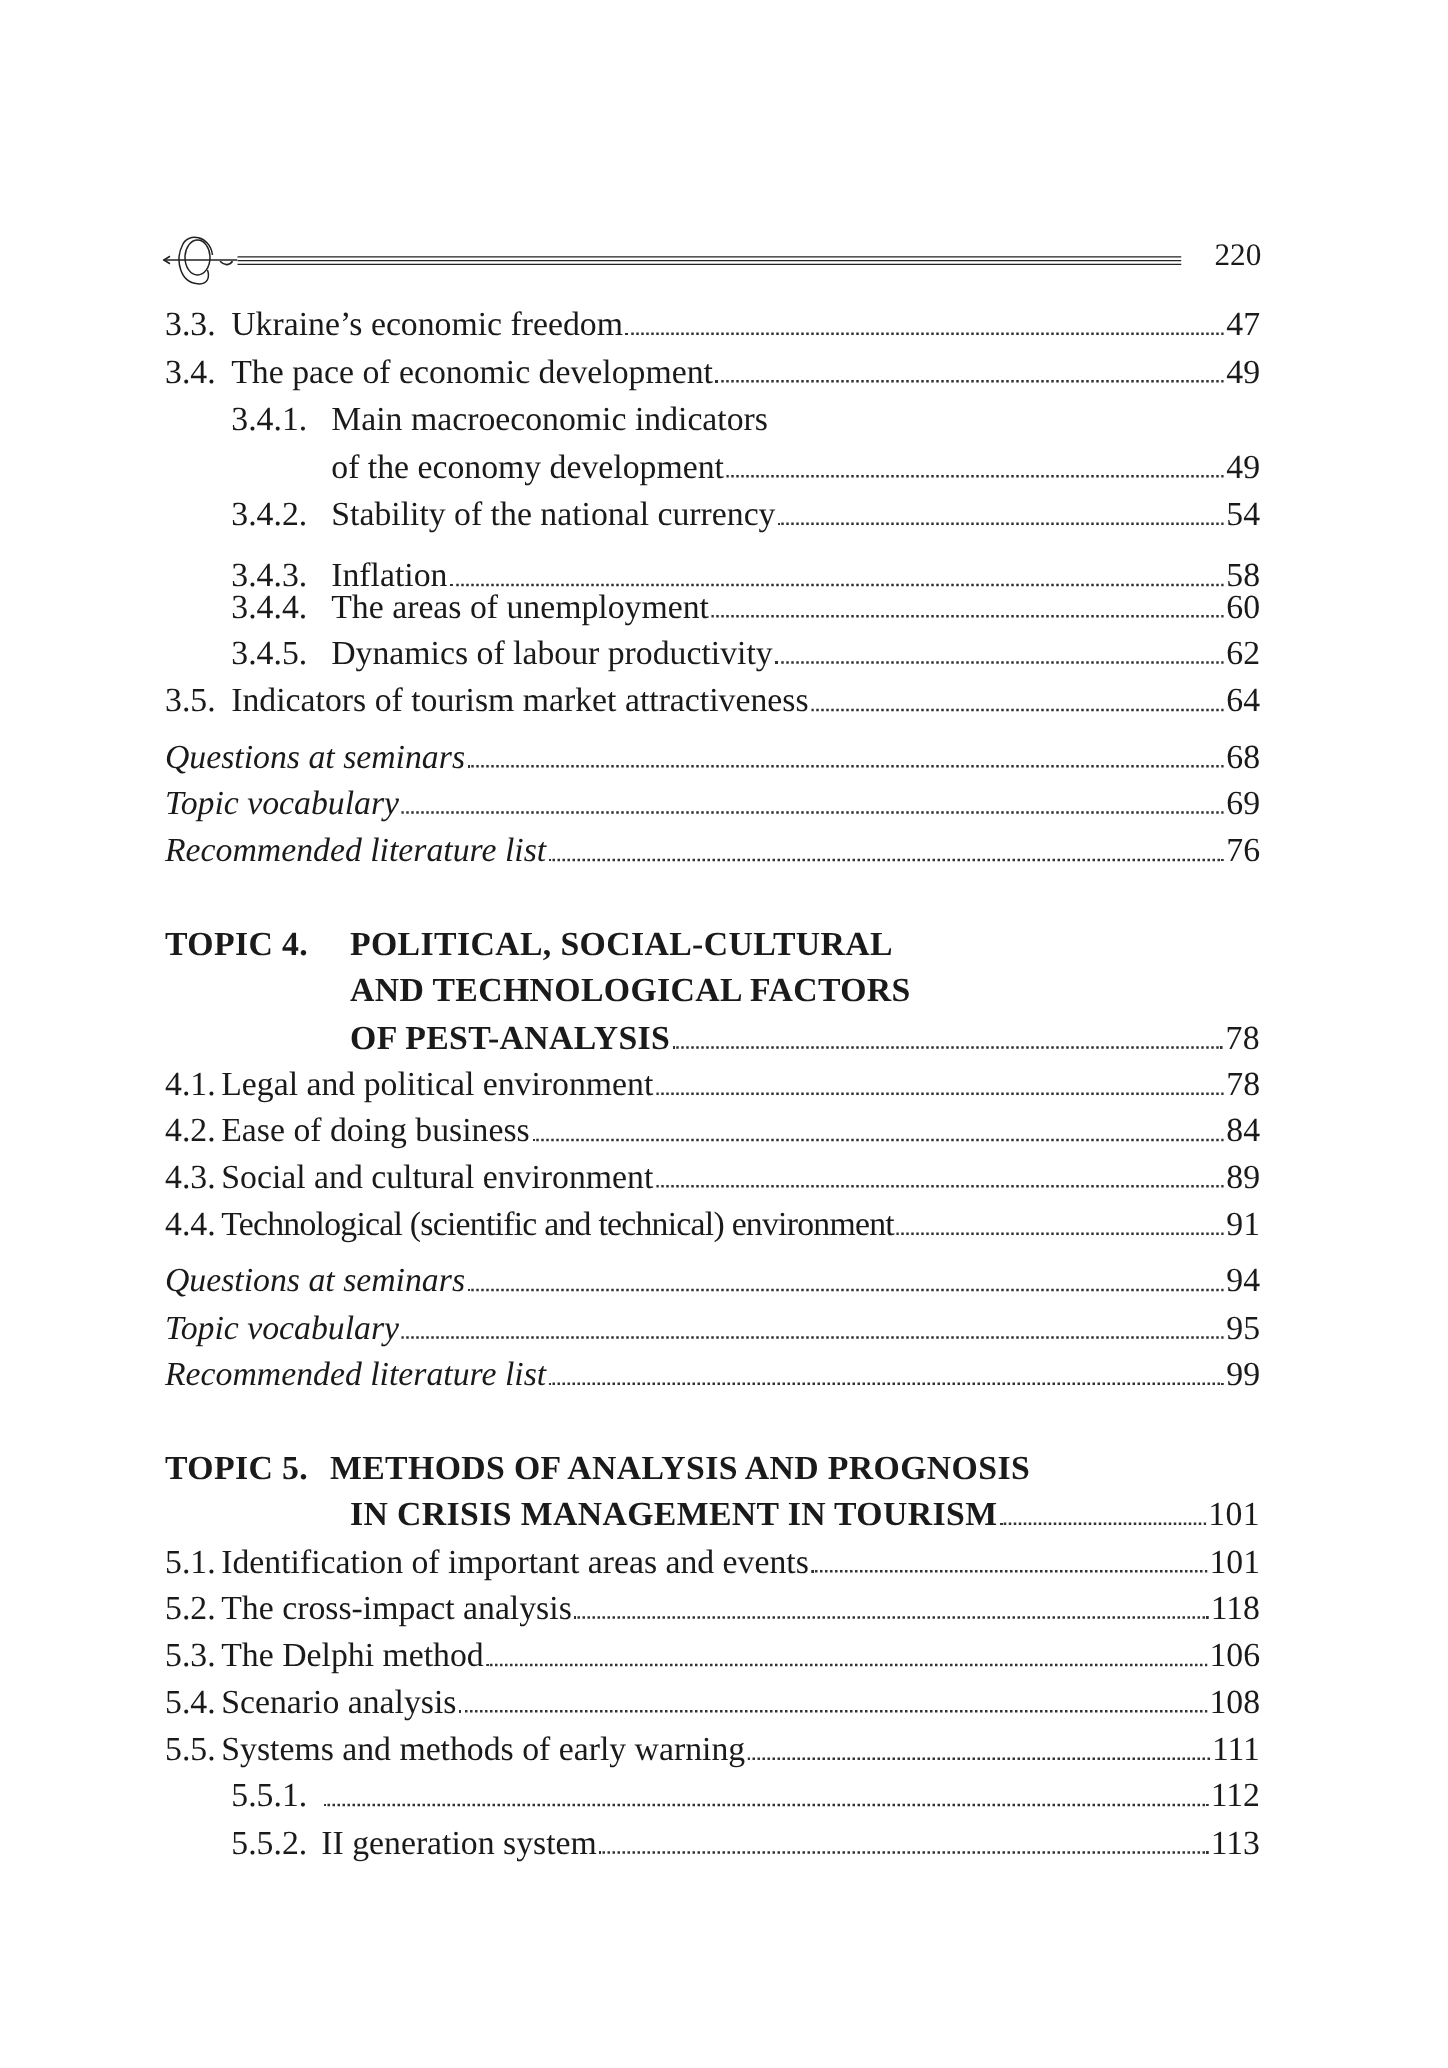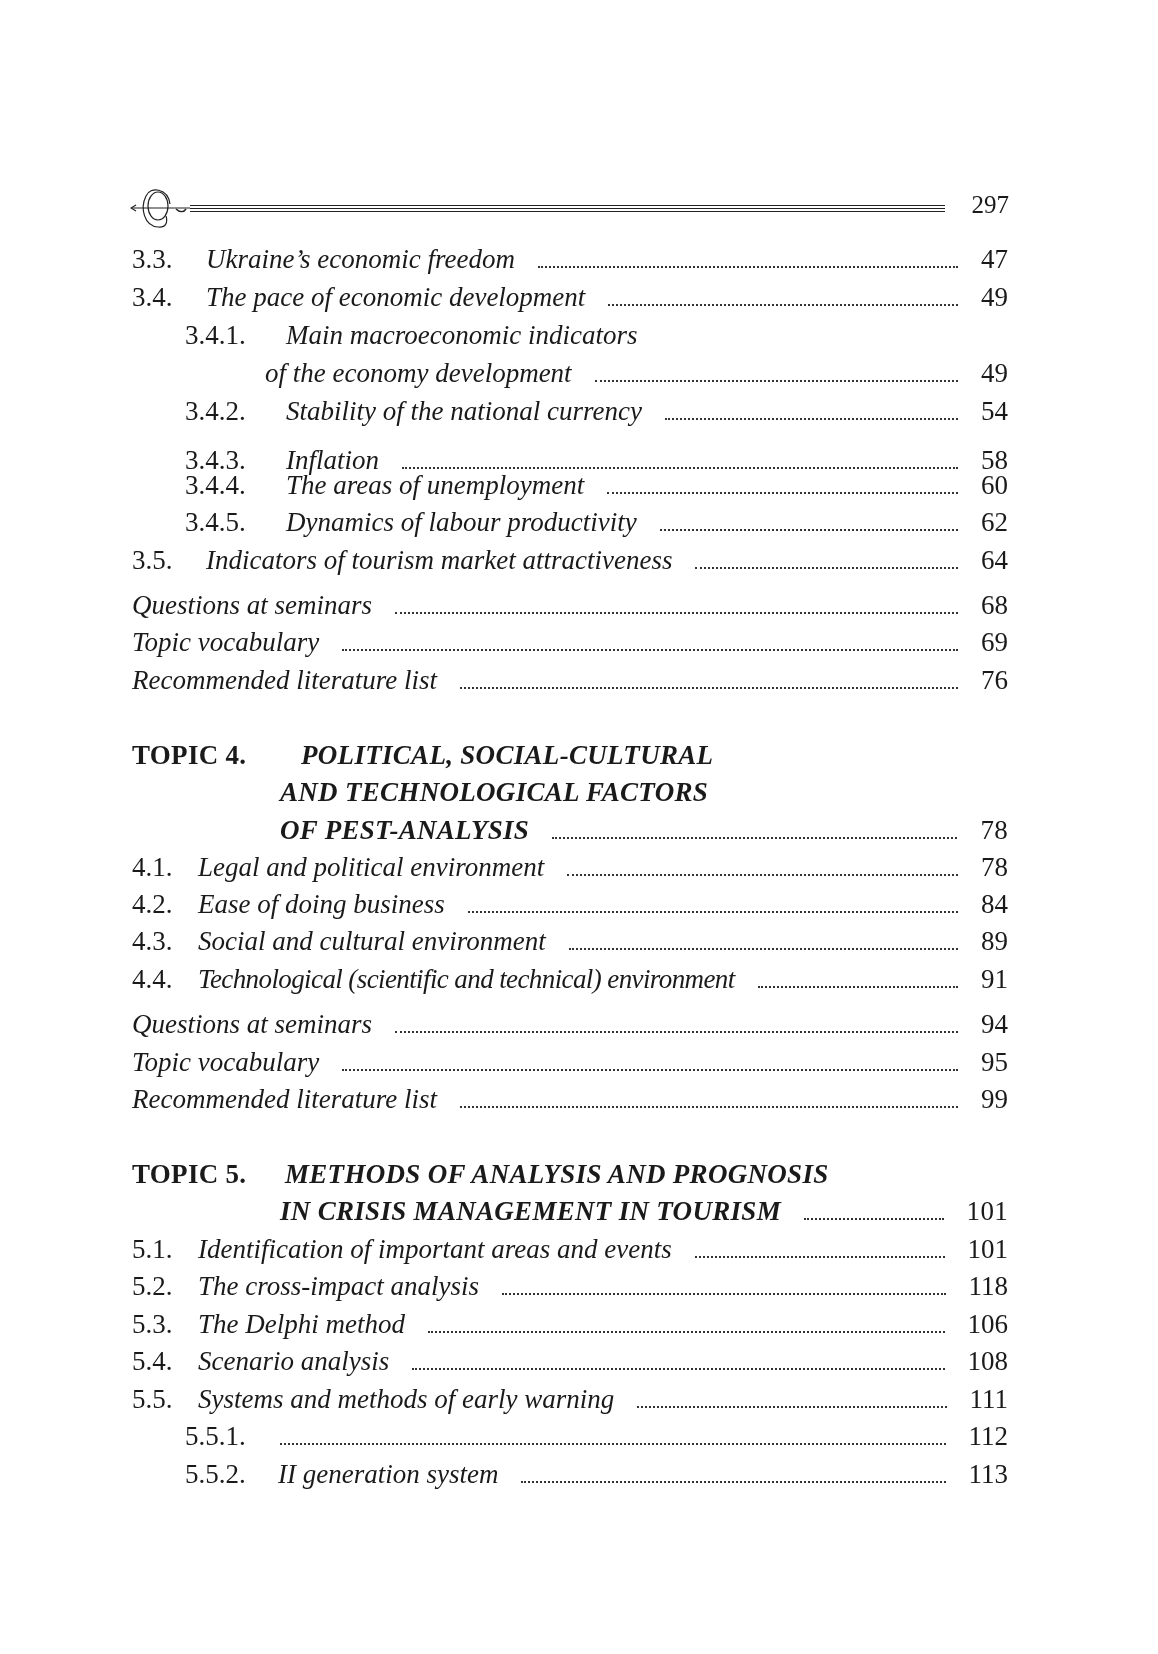--- a/index.html
+++ b/index.html
@@ -4,23 +4,23 @@
 <style>
   html, body { margin:0; padding:0; background:#ffffff; }
   body { width:1158px; height:1654px; position:relative; overflow:hidden;
          font-family:"Liberation Serif","DejaVu Serif",serif; color:#1a1a1a; }
   .ornament { position:absolute; left:130px; top:182px; width:60px; height:50px; }
   .rule { position:absolute; left:190px; top:205px; width:755px; height:7px;
           border-top:1.6px solid #222; border-bottom:1.2px solid #222; box-sizing:border-box; }
   .rule-mid { position:absolute; left:190px; top:208px; width:755px; height:0; border-top:1px solid #222; }
   .folio { position:absolute; left:965px; top:191px; font-size:25px; width:44px; text-align:right; }
   .row { position:absolute; left:132px; width:876px; height:38px; display:flex; align-items:center;
-         font-size:27px; line-height:38px; white-space:nowrap;gap:21px; }
+         font-size:27px; line-height:38px; white-space:nowrap; }
   .row .num { display:inline-block; flex:none; }
-  .row .title { flex:none;font-style:italic; }
+  .row .title { flex:none; }
   .row .dots { flex:1 1 auto; overflow:hidden; margin:0 2px; position:relative; height:38px; }
   .row .dots::before { content:""; position:absolute; left:0; right:0; bottom:10px;
          border-bottom:2.5px dotted #333; }
   .row .page { flex:none; text-align:right; }
   .row.nodots .dots::before { display:none; }
   .l1 .num { width:53px; }
   .l2 { left:185px; width:823px; }
   .l2 .num { width:80px; }
   .cont { left:265px; width:743px; }
   .it { font-style:italic; }
@@ -33,21 +33,21 @@
 
 <svg class="ornament" viewBox="0 0 60 50">
   <path d="M6 23 L1 26 L6 29" fill="none" stroke="#222" stroke-width="1.2"></path>
   <line x1="1" y1="26" x2="60" y2="26" stroke="#222" stroke-width="1.2"></line>
   <ellipse cx="28" cy="24" rx="10" ry="14" fill="none" stroke="#222" stroke-width="1.2"></ellipse>
   <path d="M40 22 C38 6, 20 4, 16 14 C10 26, 14 44, 28 45 C36 46, 38 40, 36 34" fill="none" stroke="#222" stroke-width="1.2"></path>
   <path d="M46 27 C50 31, 54 30, 56 27" fill="none" stroke="#222" stroke-width="1.4"></path>
 </svg>
 <div class="rule"></div>
 <div class="rule-mid"></div>
-<div class="folio">297</div>
+<div class="folio">220</div>
 
 <div class="row l1" style="top:240px">
   <span class="num">3.3.</span>
   <span class="title">Ukraine’s economic freedom</span>
   <span class="dots"></span>
   <span class="page">47</span>
 </div>
 <div class="row l1" style="top:278px">
   <span class="num" style="width:53px">3.4.</span>
   <span class="title">The pace of economic development</span>

